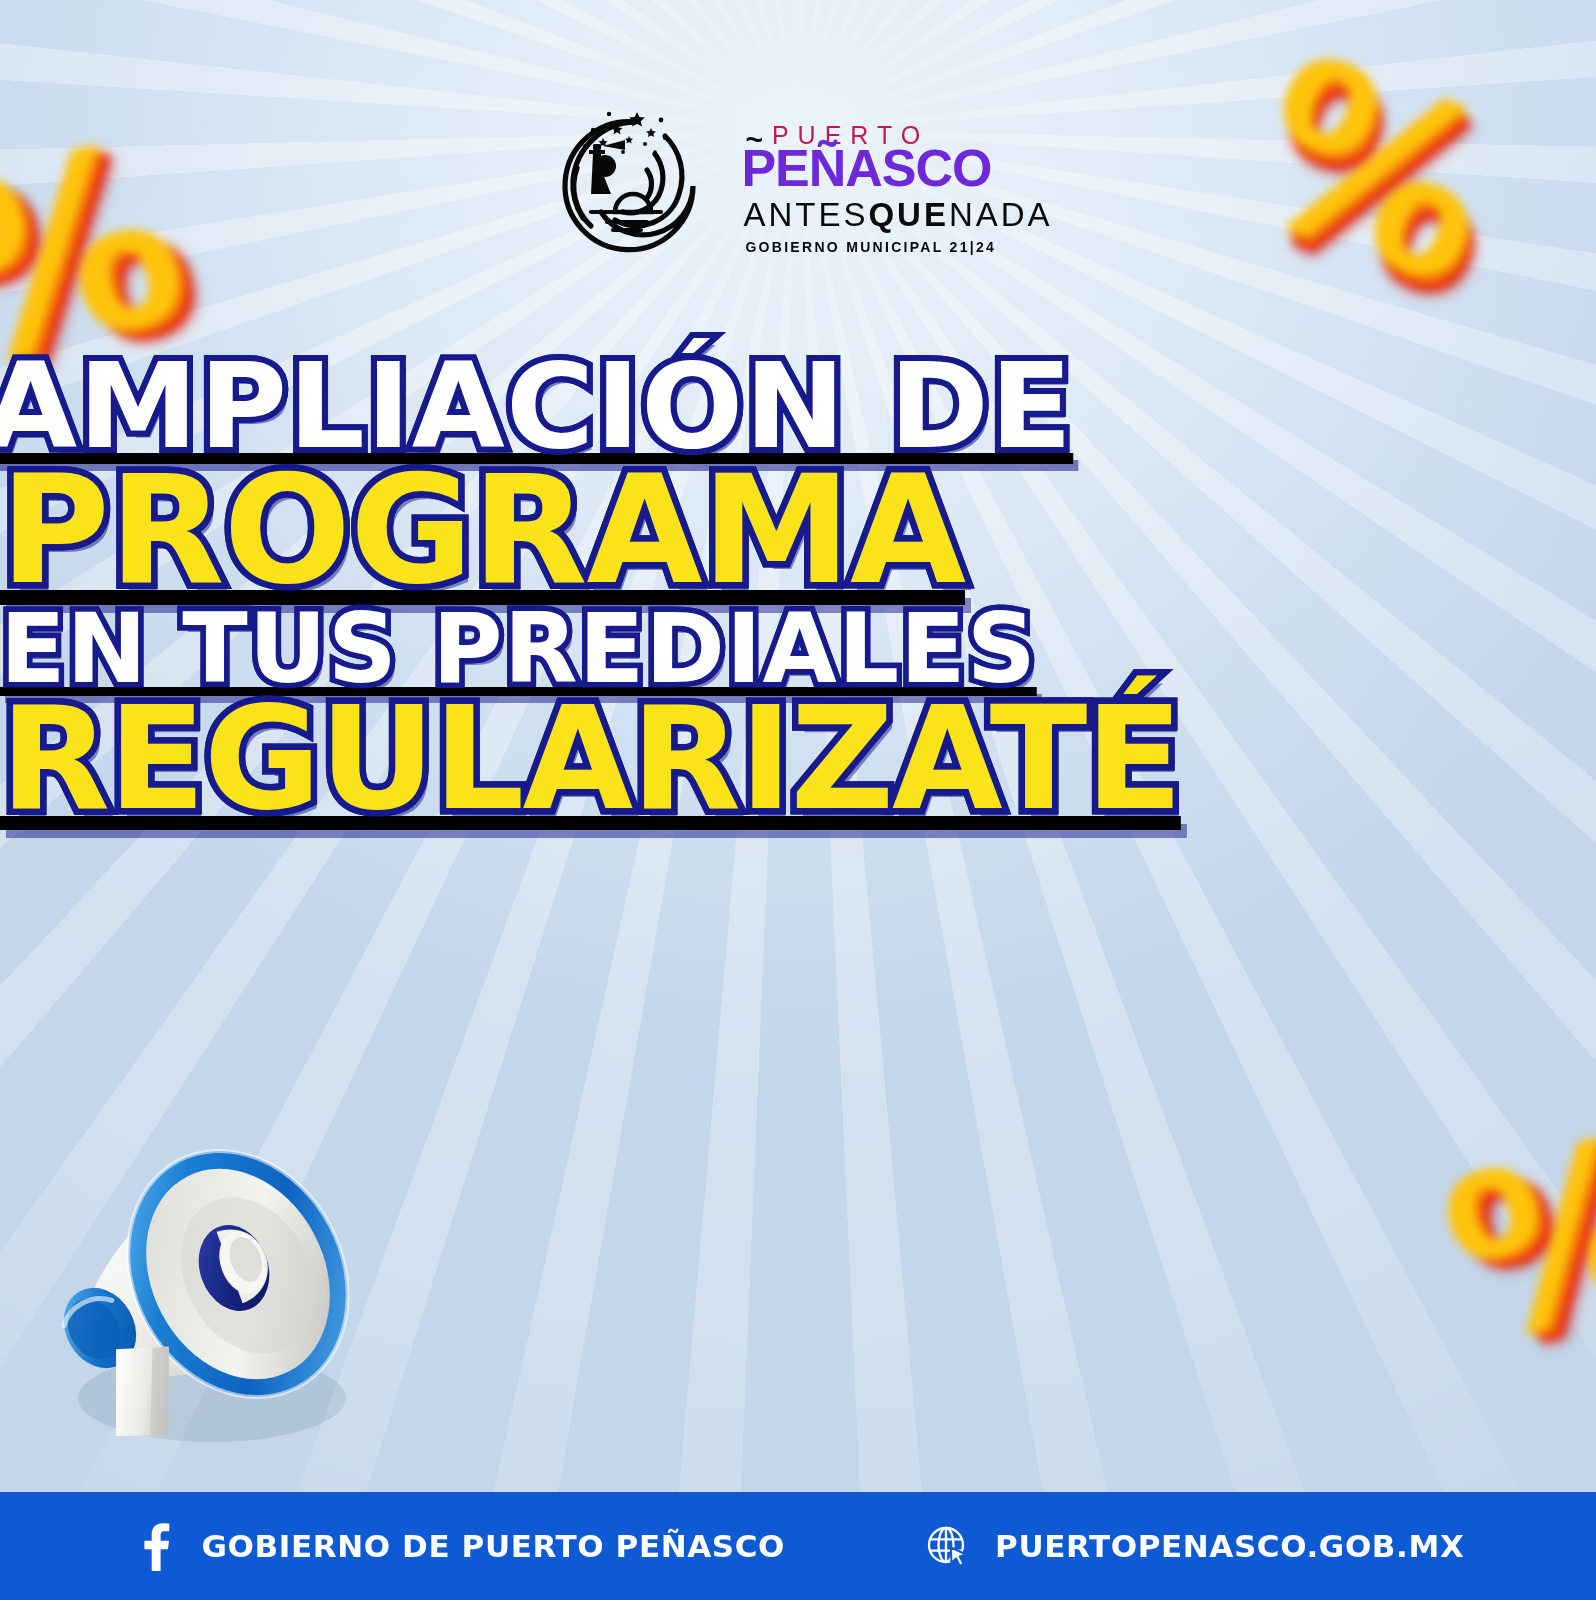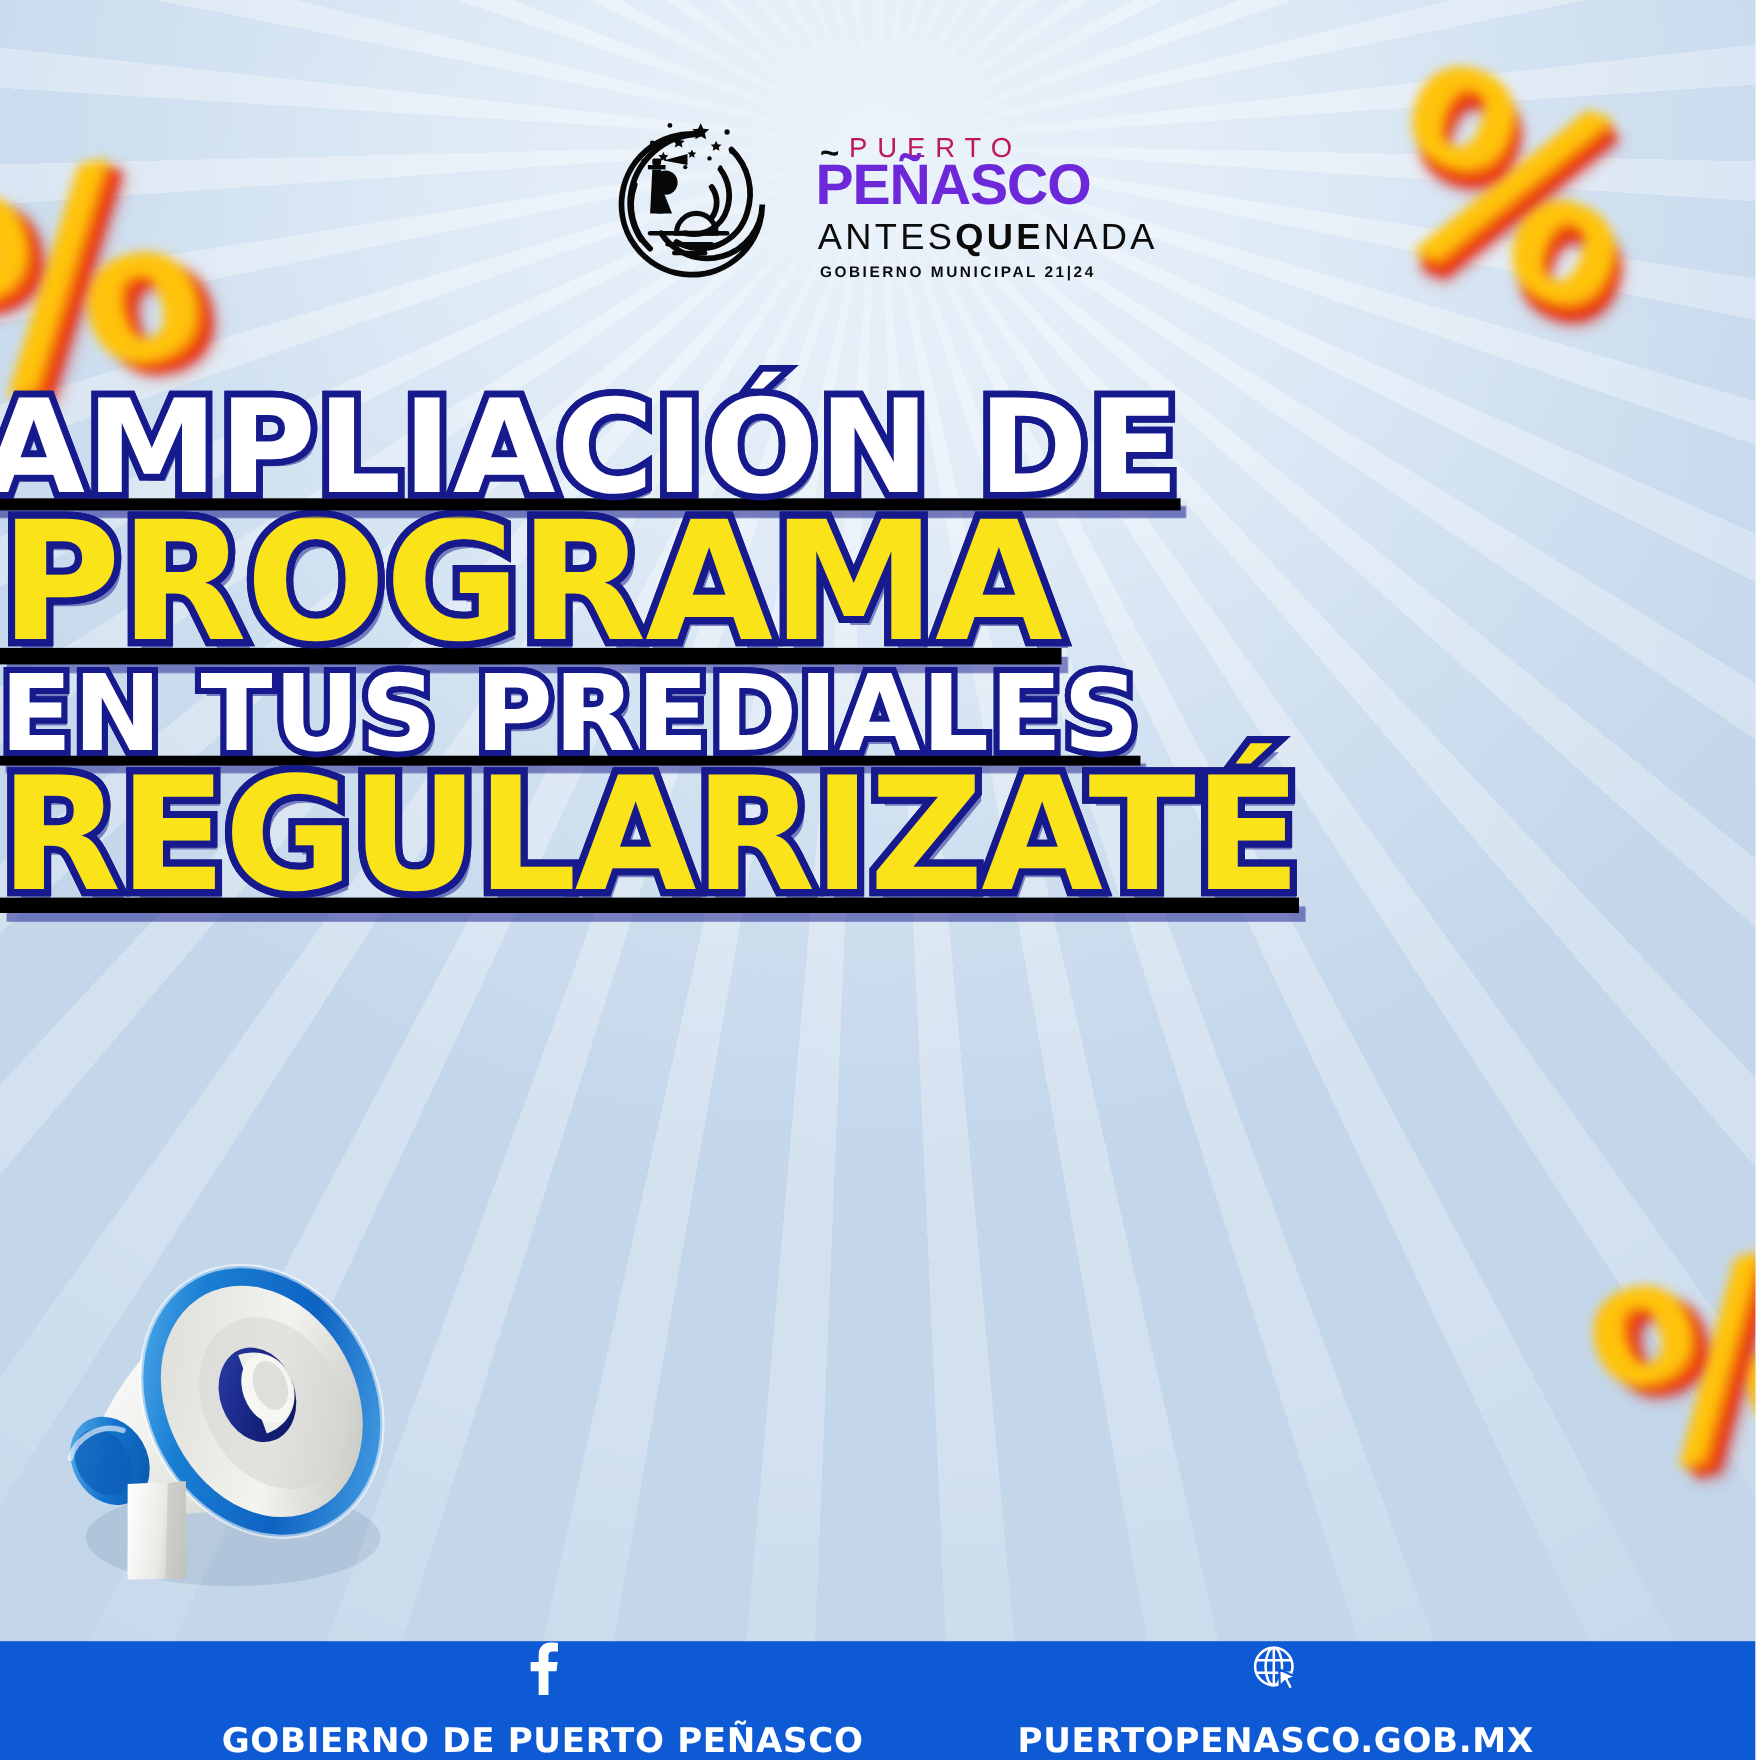--- a/index.html
+++ b/index.html
@@ -206,21 +206,21 @@
   .footer {
     position: absolute;
     left: 0; right: 0; bottom: 0;
     height: 108px;
     background: #0d5ad4;
     display: flex;
     align-items: center;
     justify-content: center;
     gap: 140px;
   }
-  .f-item { display: flex; align-items: center; gap: 24px; flex-direction: column; }
+  .f-item { display: flex; align-items: center; gap: 24px; }
   .f-label {
     color: #ffffff;
     font-family: "DejaVu Sans", sans-serif;
     font-weight: 700;
     font-size: 31px;
     letter-spacing: 0.6px;
     white-space: nowrap;
   }
   .f-icon { width: 46px; height: 50px; flex: 0 0 auto; }
 </style>

